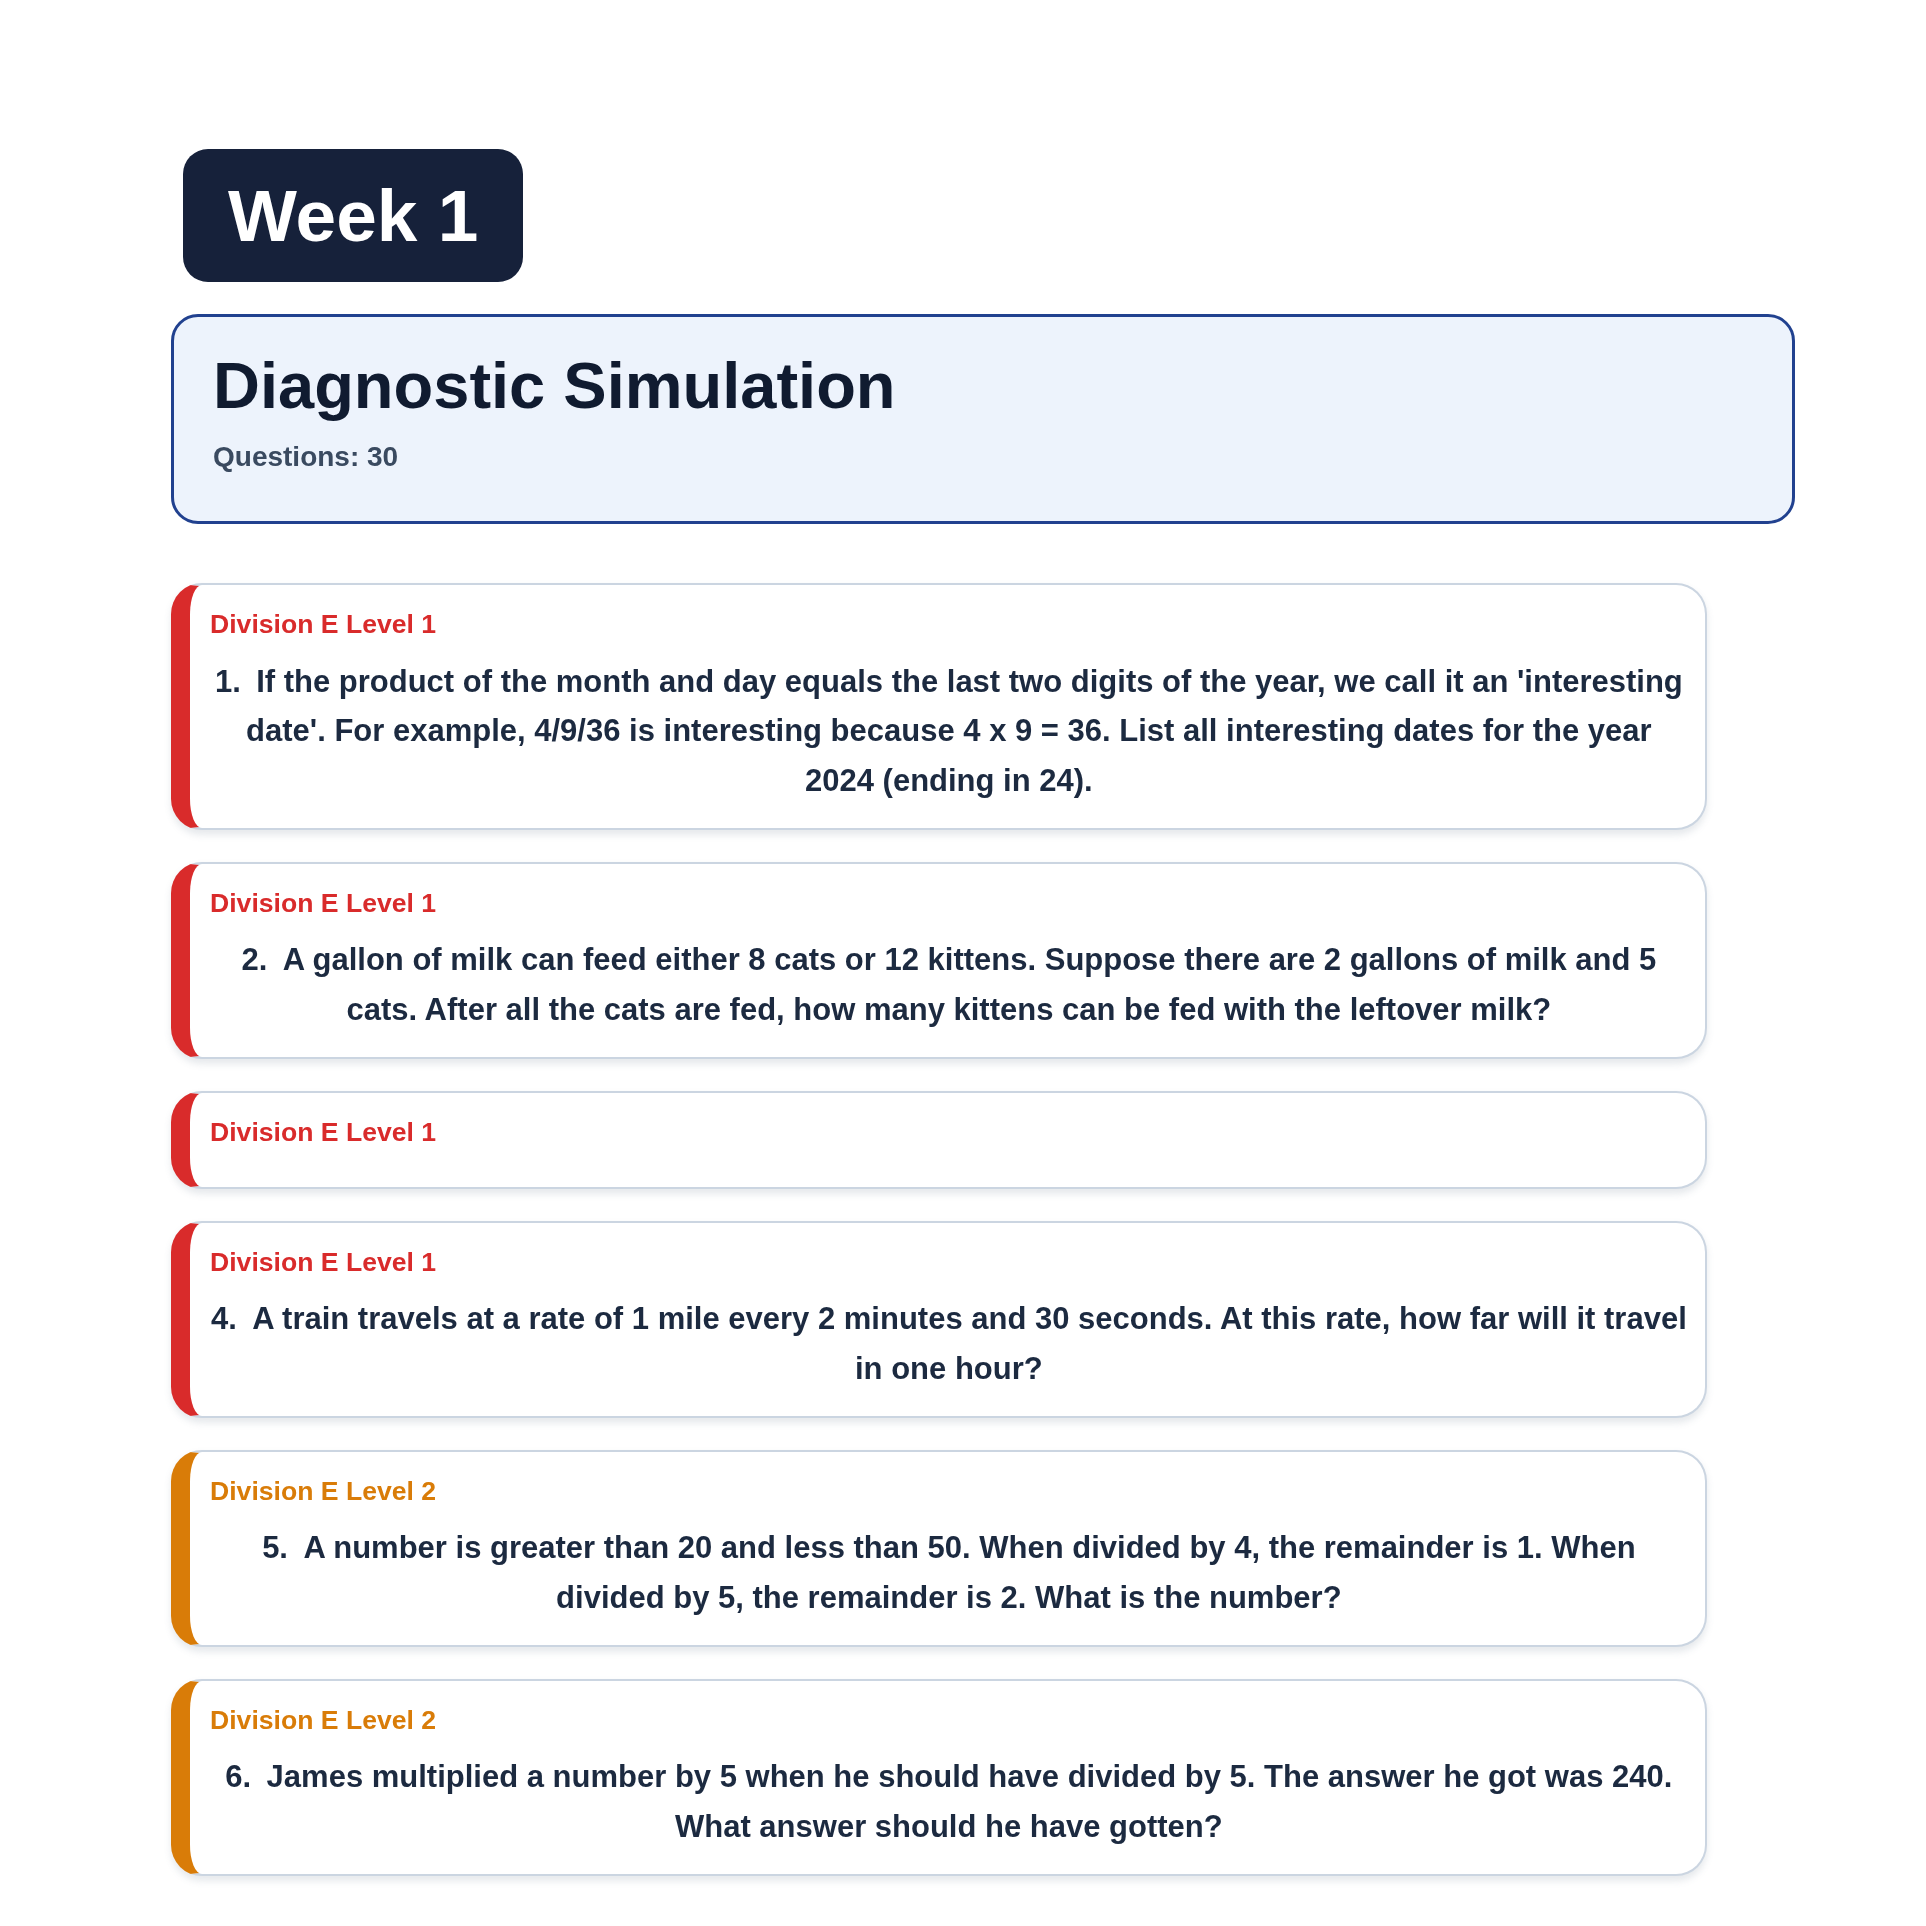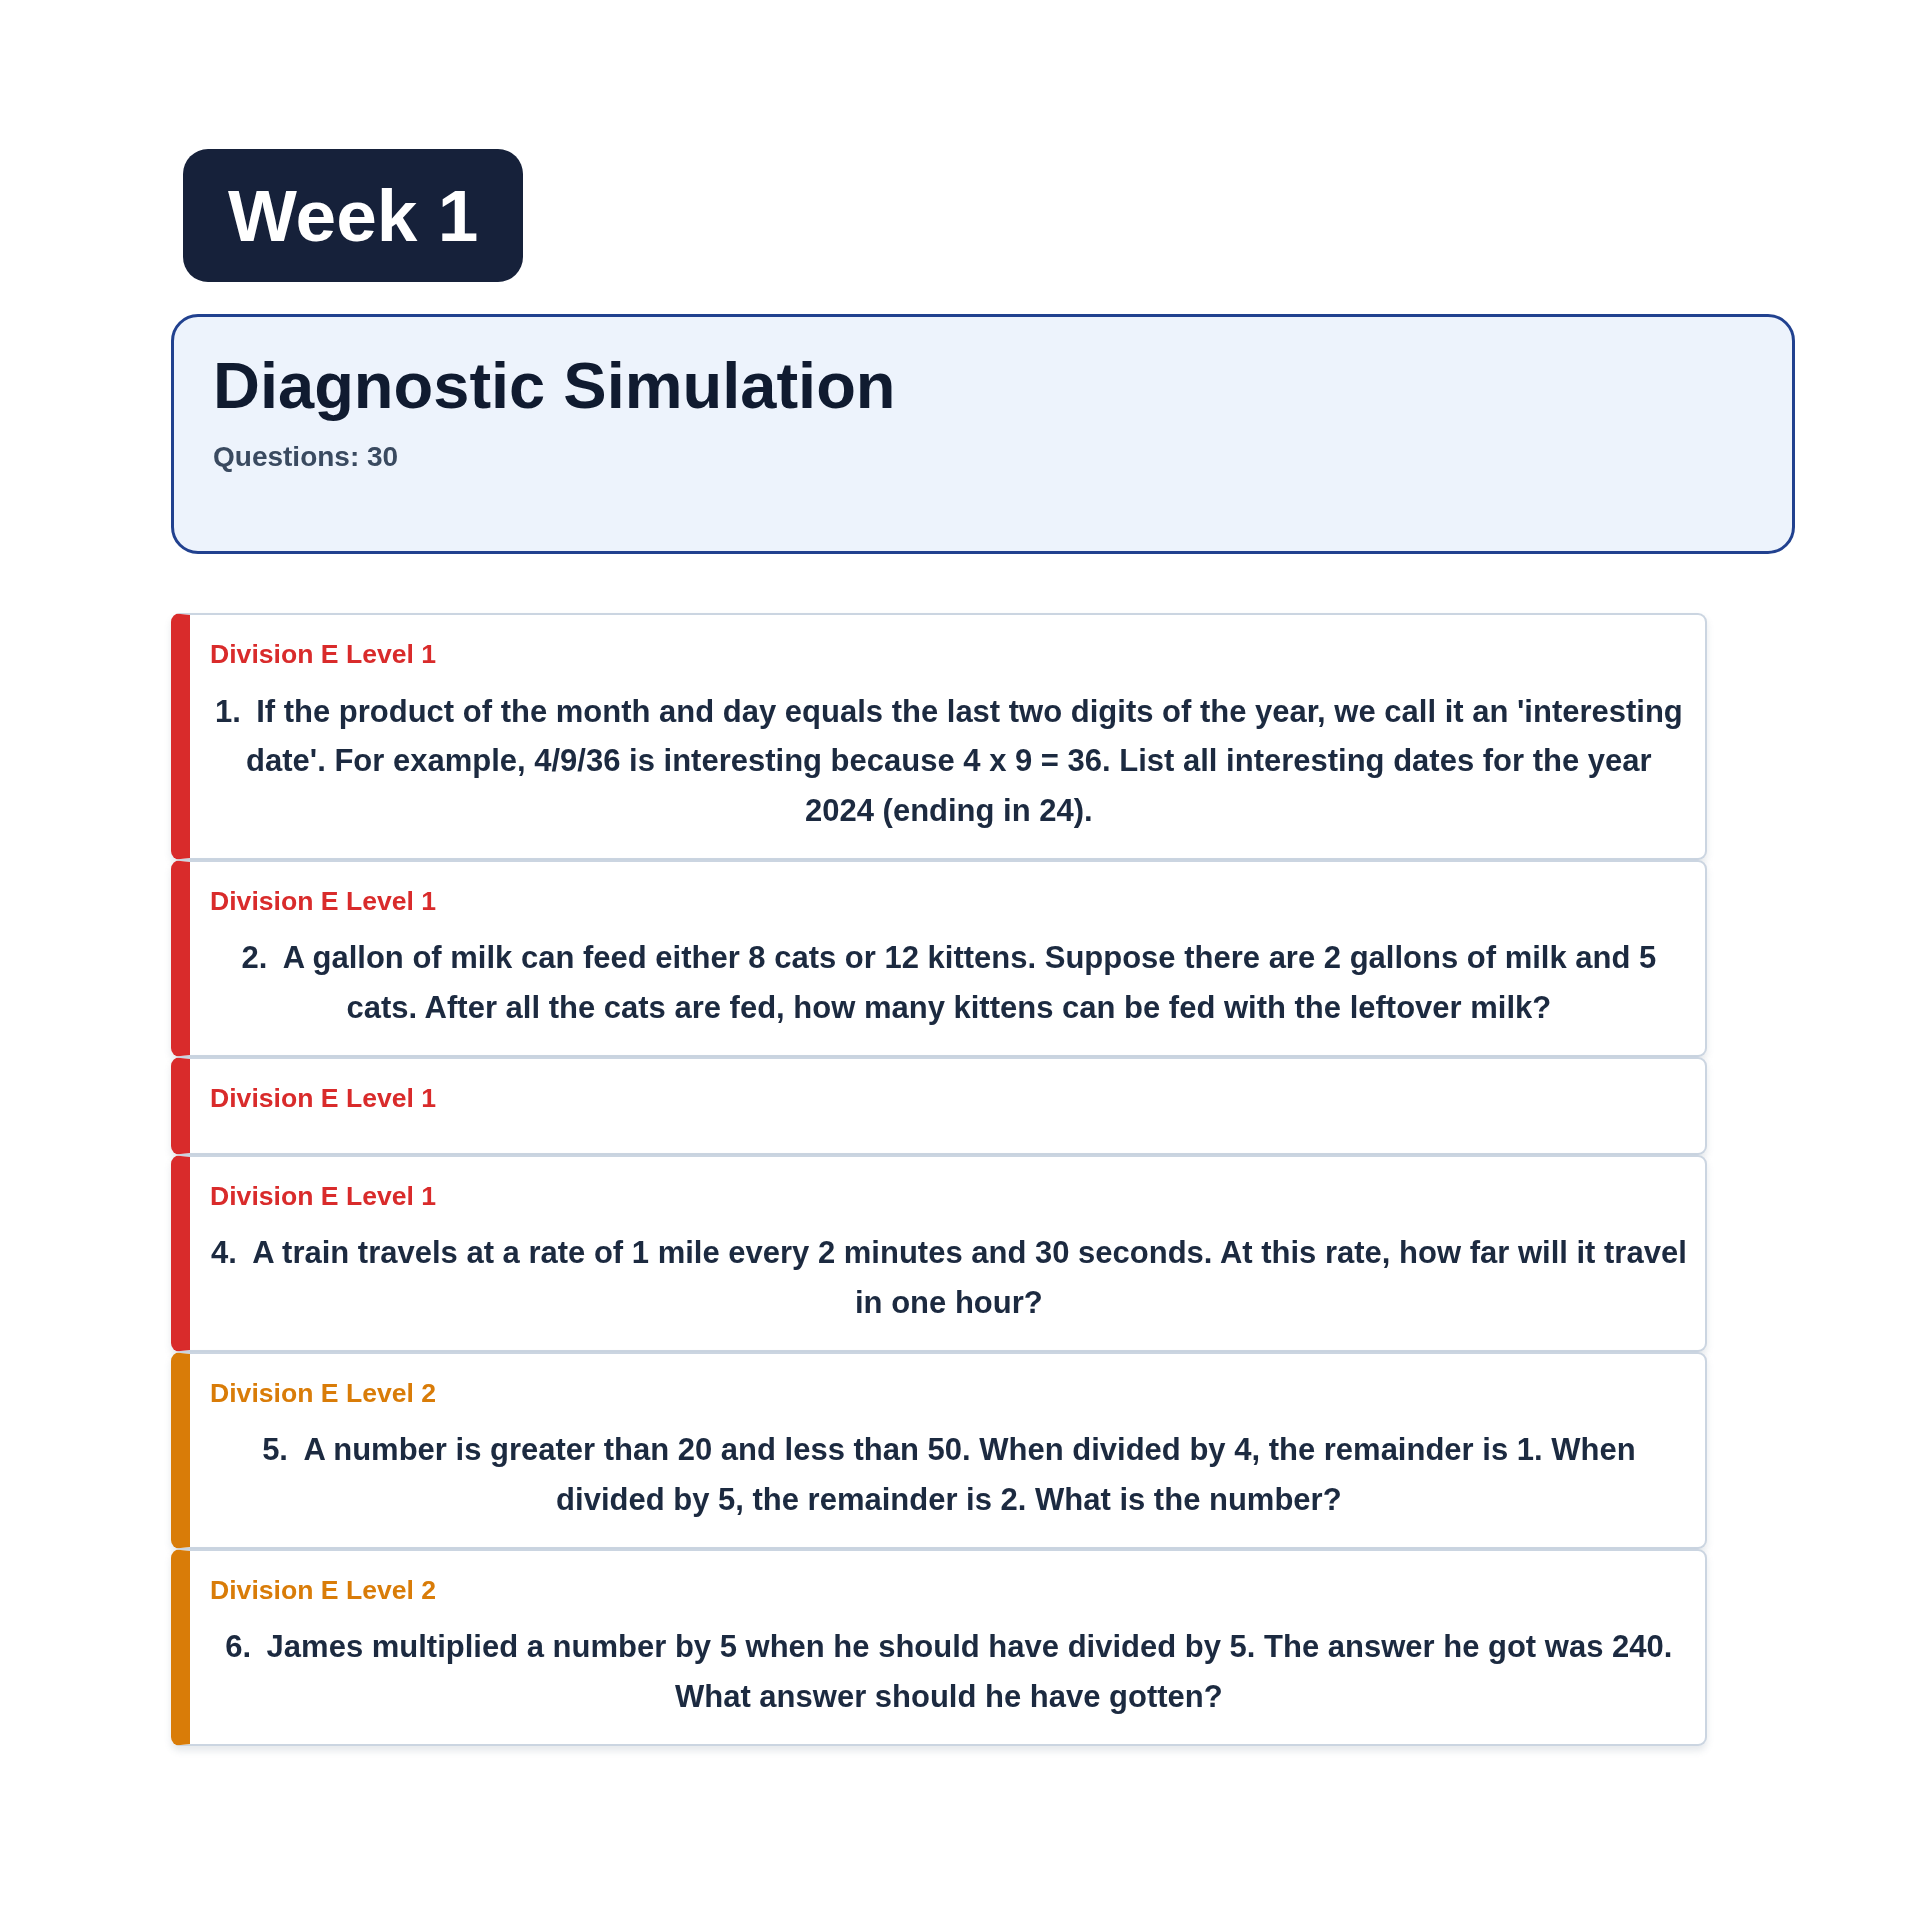--- a/index.html
+++ b/index.html
@@ -18,21 +18,21 @@
     display: inline-block;
     background: var(--badge-bg, #16213a);
     color: var(--badge-text, #ffffff);
     font-size: 73px; font-weight: 700; line-height: 1;
     padding: 30px 45px;
     border-radius: 25px;
     margin-left: 12px;
   }
   .header-card {
     box-sizing: border-box;
-    width: 1624px; height: 240px;
+    width: 1624px; height: 210px;
     margin-top: 32px;
     background: var(--header-bg, #edf3fc);
     border: 3.9px solid var(--header-border, #21418f);
     border-radius: 27px;
     padding: 30px 39px 16px 39px;
   }
   .header-title {
     margin: 0;
     font-size: 65px; font-weight: 700; line-height: 1.2;
     color: var(--title-text, #101b30);
@@ -42,22 +42,23 @@
     font-size: 28px; font-weight: 700; line-height: 1.2;
     color: var(--subtitle-text, #3a4a60);
   }
   .question-list { margin-top: 59px; }
   .question-card {
     box-sizing: border-box;
     width: 1536px;
     background: #ffffff;
     border: 2.7px solid var(--card-border, #cbd5e1);
     border-left: 19px solid var(--level1-accent, #d92b2b);
-    border-radius: 9px;
+    border-radius: 31px;
     padding: 24px 17.3px 22.3px 20px;
+    margin-bottom: 32px;
     box-shadow: 0 4.6px 7px rgba(100,116,139,0.16);
   }
   .question-card.level-2 { border-left-color: var(--level2-accent, #d97c08); }
   .q-tag {
     display: block;
     font-size: 26.6px; font-weight: 700; line-height: 1.15;
     color: var(--level1-accent, #d92b2b);
     margin-bottom: 17px;
   }
   .level-2 .q-tag { color: var(--level2-accent, #d97c08); }

